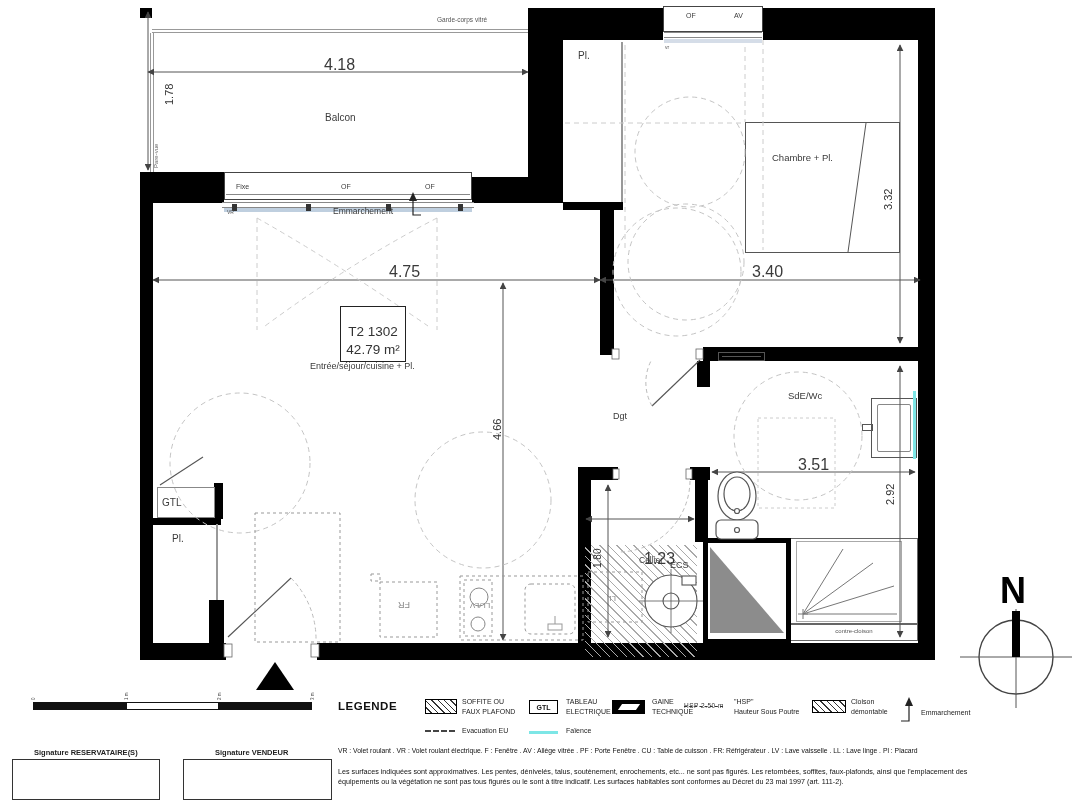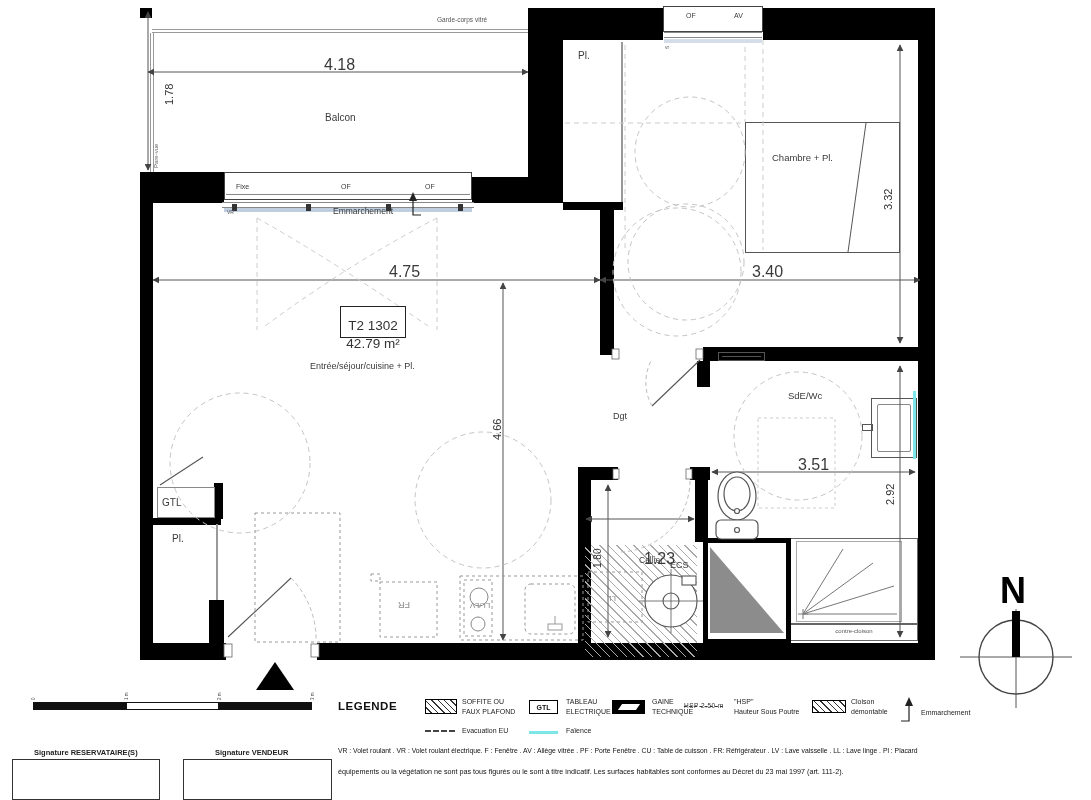--- a/index.html
+++ b/index.html
@@ -216,21 +216,21 @@
   <div class="abs" style="left:256px;top:662px;width:0;height:0;border-left:19px solid transparent;border-right:19px solid transparent;border-bottom:28px solid #000;"></div>
 
   <div class="abs" style="left:33px;top:702px;width:93px;height:8px;background:#111;"></div>
   <div class="abs" style="left:126px;top:702px;width:93px;height:8px;background:#fff;border:1px solid #111;box-sizing:border-box;"></div>
   <div class="abs" style="left:219px;top:702px;width:93px;height:8px;background:#111;"></div>
   <div class="lbl rot" style="left:31px;top:700px;font-size:4.5px;color:#444;">0</div>
   <div class="lbl rot" style="left:124px;top:700px;font-size:4.5px;color:#444;">1 m</div>
   <div class="lbl rot" style="left:217px;top:700px;font-size:4.5px;color:#444;">2 m</div>
   <div class="lbl rot" style="left:310px;top:700px;font-size:4.5px;color:#444;">3 m</div>
 
-  <div class="abs" style="left:340px;top:306px;width:66px;height:32px;border:1.5px solid #222;box-sizing:border-box;background:#fff;text-align:center;line-height:1.35;padding-top:10px;">
+  <div class="abs" style="left:340px;top:306px;width:66px;height:56px;border:1.5px solid #222;box-sizing:border-box;background:#fff;text-align:center;line-height:1.35;padding-top:16px;">
     <div style="font-size:13.5px;color:#333;">T2 1302</div>
     <div style="font-size:13.5px;color:#333;">42.79 m²</div>
   </div>
 
   <div class="lbl" style="left:437px;top:16px;font-size:6.5px;color:#555;">Garde-corps vitré</div>
   <div class="lbl" style="left:324px;top:56px;">4.18</div>
   <div class="lbl dim rot" style="left:163px;top:105px;">1.78</div>
   <div class="lbl rot" style="left:153px;top:168px;font-size:6px;color:#666;">Pare-vue</div>
   <div class="lbl" style="left:325px;top:112px;font-size:10px;">Balcon</div>
   <div class="lbl" style="left:236px;top:183px;font-size:7px;">Fixe</div>
@@ -292,20 +292,21 @@
   <div class="leg-l1" style="left:921px;top:709px;">Emmarchement</div>
 
   <div class="abs" style="left:425px;top:730px;width:30px;height:0;border-top:2px dashed #444;"></div>
   <div class="leg-l1" style="left:462px;top:727px;">Evacuation EU</div>
   <div class="abs" style="left:529px;top:731px;width:29px;height:3px;background:#7de6e6;"></div>
   <div class="leg-l1" style="left:566px;top:727px;">Faïence</div>
 
   <div class="lbl" style="left:338px;top:747px;font-size:6.8px;color:#111;">VR : Volet roulant . VR : Volet roulant électrique. F : Fenêtre . AV : Allège vitrée . PF : Porte Fenêtre . CU : Table de cuisson . FR: Réfrigérateur . LV : Lave vaisselle . LL : Lave linge . Pl : Placard</div>
 
   <div class="abs notatxt" style="left:338px;top:767px;width:750px;">
+    <div>Les surfaces indiquées sont approximatives. Les pentes, dénivelés, talus, soutènement, enrochements, etc... ne sont pas figurés. Les retombées, soffites, faux-plafonds, ainsi que l'emplacement des</div>
     <div>équipements ou la végétation ne sont pas tous figurés ou le sont à titre indicatif. Les surfaces habitables sont conformes au Décret du 23 mai 1997 (art. 111-2).</div>
   </div>
 
   <div class="lbl" style="left:34px;top:748px;font-size:7.5px;font-weight:bold;color:#222;text-align:right;">Signature RESERVATAIRE(S)</div>
   <div class="sigbox" style="left:12px;top:759px;width:148px;height:41px;"></div>
   <div class="lbl" style="left:215px;top:748px;font-size:7.5px;font-weight:bold;color:#222;">Signature VENDEUR</div>
   <div class="sigbox" style="left:183px;top:759px;width:149px;height:41px;"></div>
 
 </div>
 

